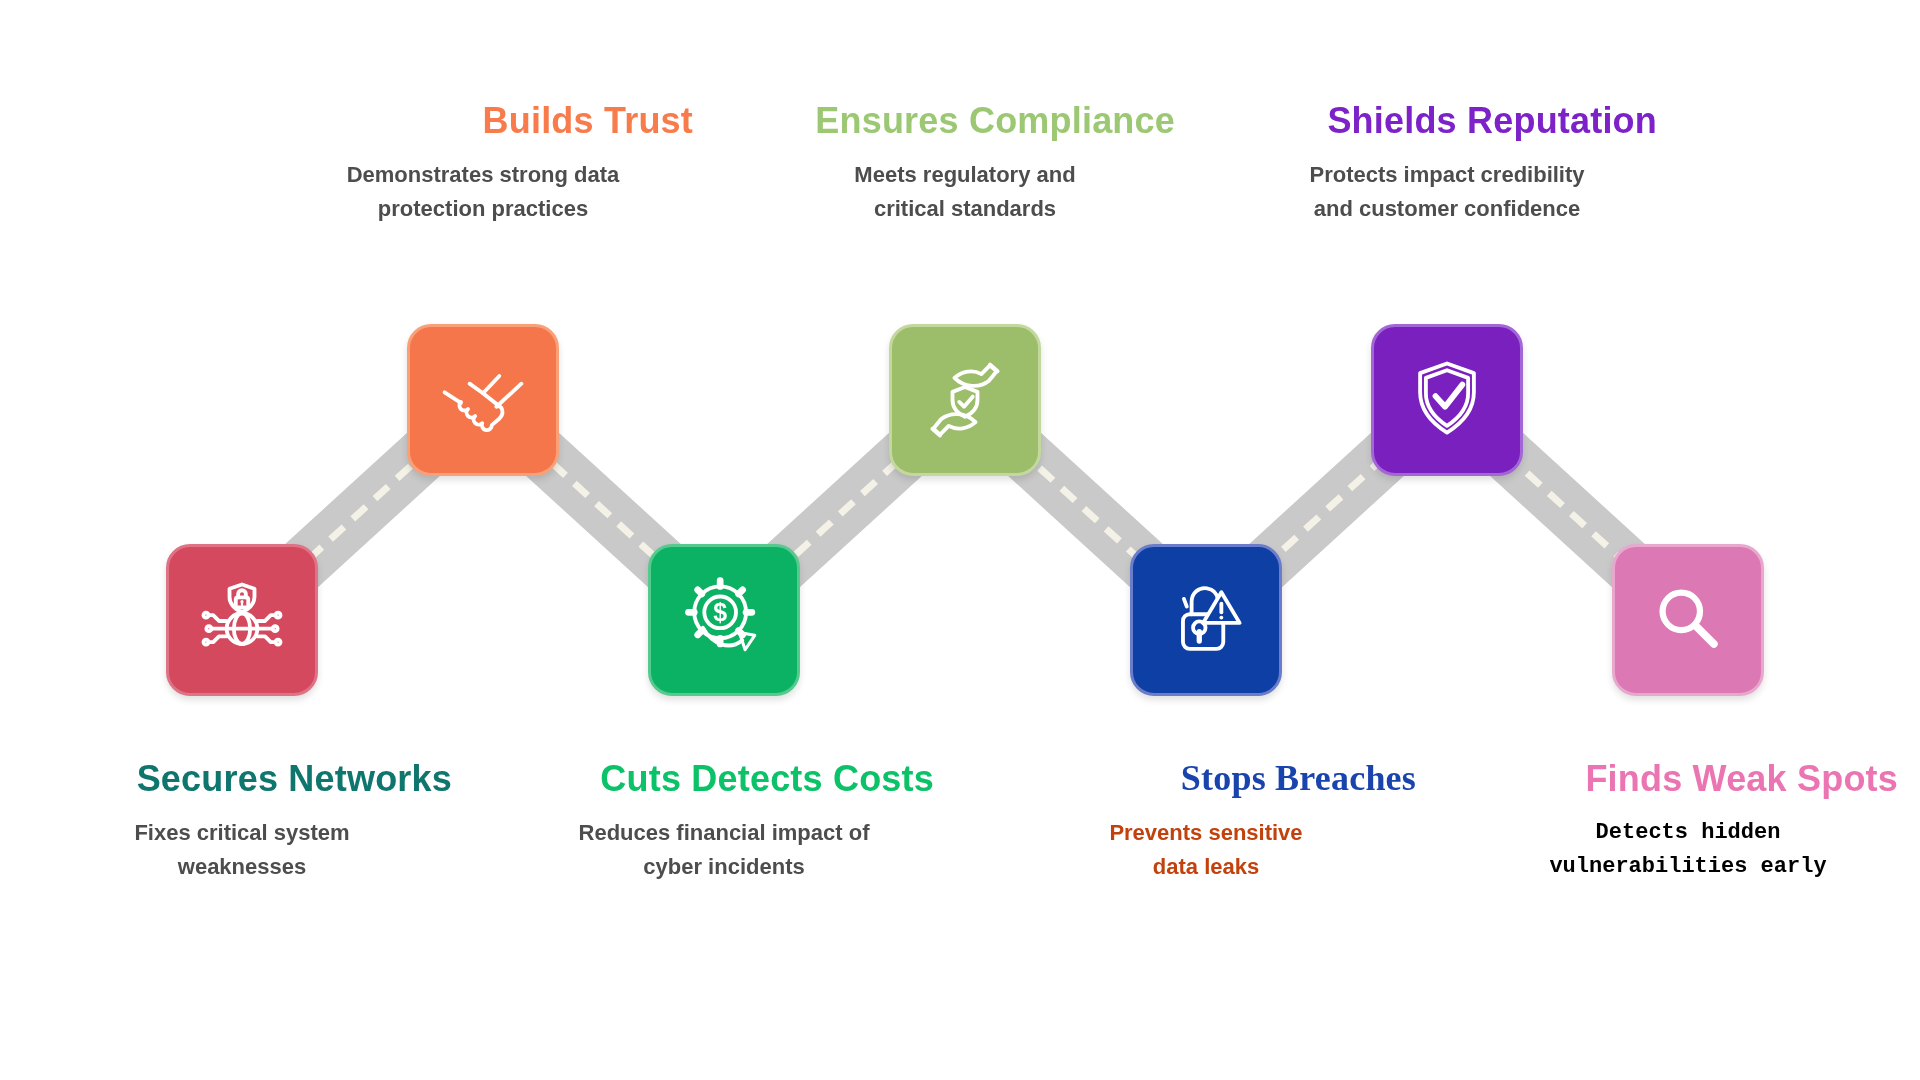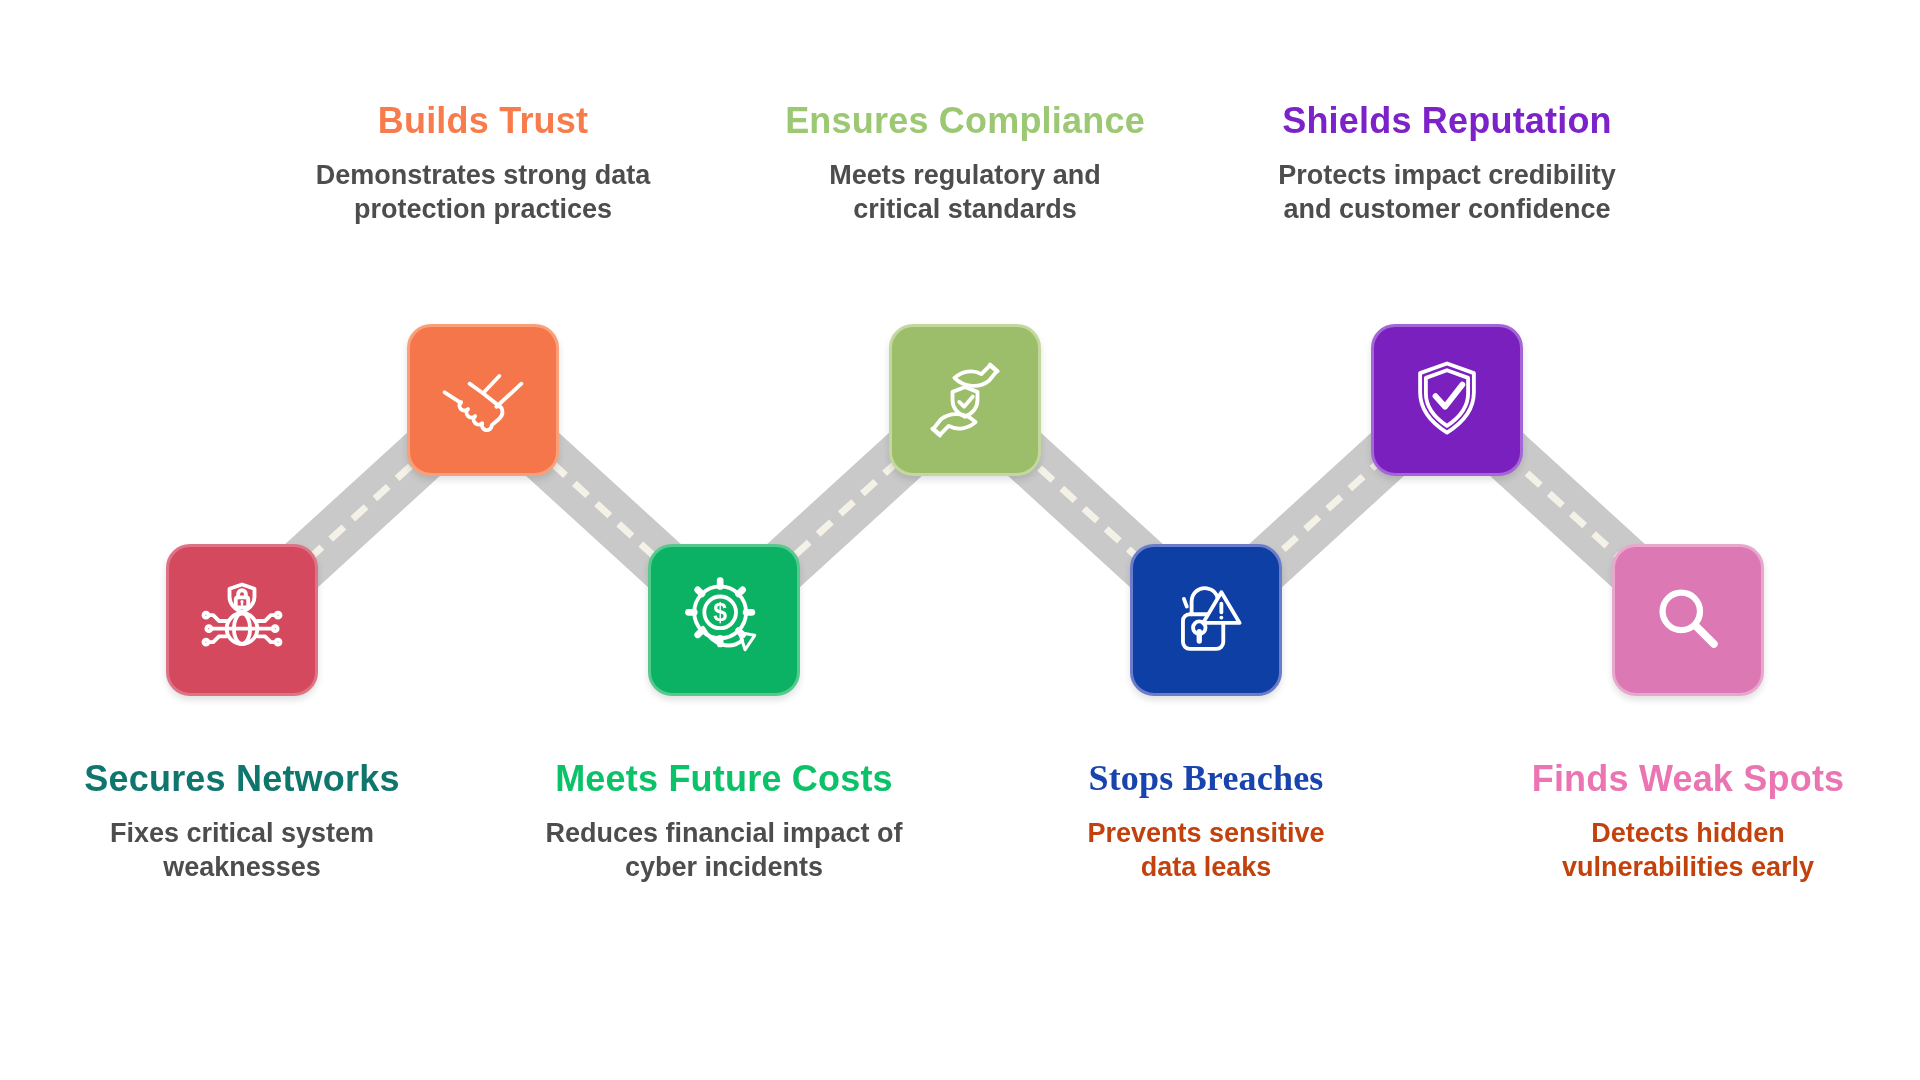--- a/index.html
+++ b/index.html
@@ -6,22 +6,22 @@
   body{font-family:"Liberation Sans",sans-serif;background:#fff;}
   .canvas{position:relative;width:1920px;height:1080px;overflow:hidden;background:#fff;}
   .road-svg{position:absolute;left:0;top:0;width:1920px;height:1080px;}
   .square{position:absolute;width:152px;height:152px;border-radius:24px;
           box-shadow:0 4px 7px rgba(0,0,0,.12);border:3px solid transparent;
           display:flex;align-items:center;justify-content:center;box-sizing:border-box;}
   .square svg{display:block;}
   .label{position:absolute;width:420px;text-align:center;}
   .label.top{top:100px;}
   .label.bottom{top:758px;}
-  .title{font-size:36px;font-weight:700;line-height:1.15;margin:0 0 17px 0;letter-spacing:.2px;}
-  .desc{font-size:27px;font-weight:700;line-height:34px;}
+  .title{font-size:36px;font-weight:700;line-height:1.15;margin:0 0 17px 0;letter-spacing:.2px;text-align:right;}
+  .desc{font-size:22px;font-weight:700;line-height:34px;}
   
   .sq.c1{left:166px}.sq.c2{left:407px}.sq.c3{left:648px}.sq.c4{left:889px}
   .sq.c5{left:1130px}.sq.c6{left:1371px}.sq.c7{left:1612px}
   .sq.row-top{top:324px}.sq.row-bottom{top:544px}
   .lb.c1{left:32px}.lb.c2{left:273px}.lb.c3{left:514px}.lb.c4{left:755px}
   .lb.c5{left:996px}.lb.c6{left:1237px}.lb.c7{left:1478px}
   .ic{stroke:#fff;fill:none;stroke-width:4;stroke-linecap:round;stroke-linejoin:round;}
 </style>
 </head>
 <body>
@@ -136,21 +136,21 @@
 
   <div class="label top lb c2">
     <div class="title" style="color: rgb(248, 123, 75);">Builds Trust</div>
     <div class="desc" style="color: rgb(77, 77, 77);">
       <div>Demonstrates strong data</div>
       <div>protection practices</div>
     </div>
   </div>
 
   <div class="label bottom lb c3">
-    <div class="title" style="color: rgb(12, 194, 104);">Meets Future Costs</div>
+    <div class="title" style="color: rgb(12, 194, 104);">Cuts Detects Costs</div>
     <div class="desc" style="color: rgb(77, 77, 77);">
       <div>Reduces financial impact of</div>
       <div>cyber incidents</div>
     </div>
   </div>
 
   <div class="label top lb c4">
     <div class="title" style="color: rgb(156, 200, 115);">Ensures Compliance</div>
     <div class="desc" style="color: rgb(77, 77, 77);">
       <div>Meets regulatory and</div>
@@ -169,19 +169,19 @@
   <div class="label top lb c6">
     <div class="title" style="color: rgb(124, 34, 200);">Shields Reputation</div>
     <div class="desc" style="color: rgb(77, 77, 77);">
       <div>Protects impact credibility</div>
       <div>and customer confidence</div>
     </div>
   </div>
 
   <div class="label bottom lb c7">
     <div class="title" style="color: rgb(235, 116, 178);">Finds Weak Spots</div>
-    <div class="desc" style="color: #c2410c;">
+    <div class="desc" style="color: #000000; font-family: Liberation Mono, monospace;">
       <div>Detects hidden</div>
       <div>vulnerabilities early</div>
     </div>
   </div>
 
 </div>
 
 </body></html>

